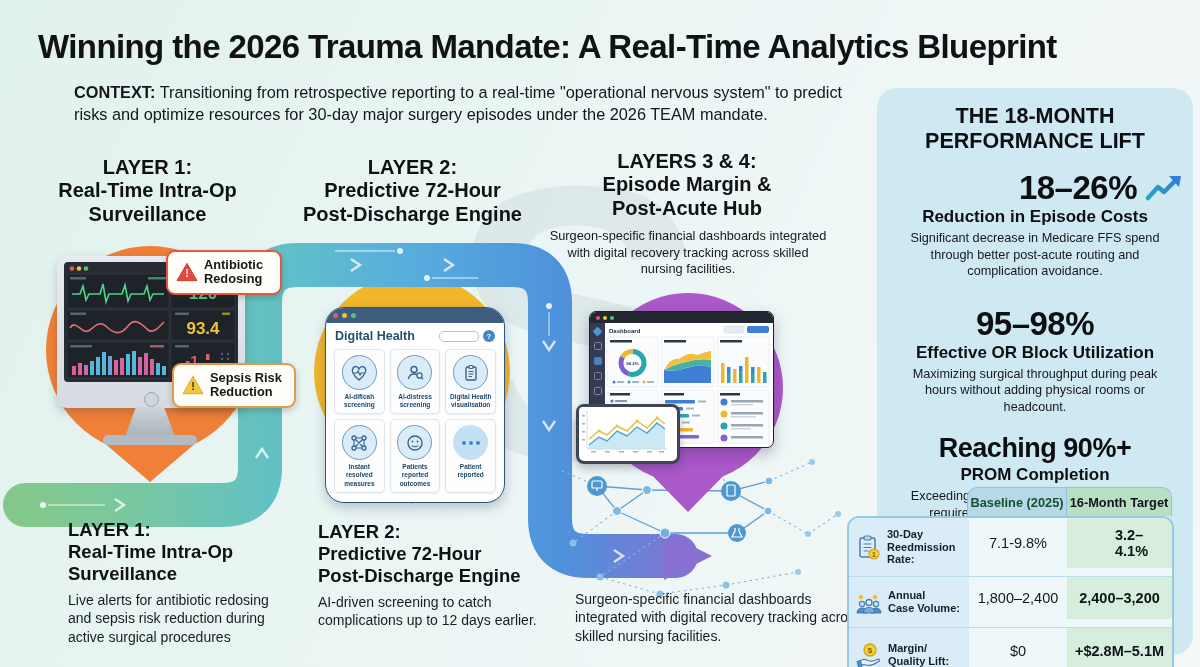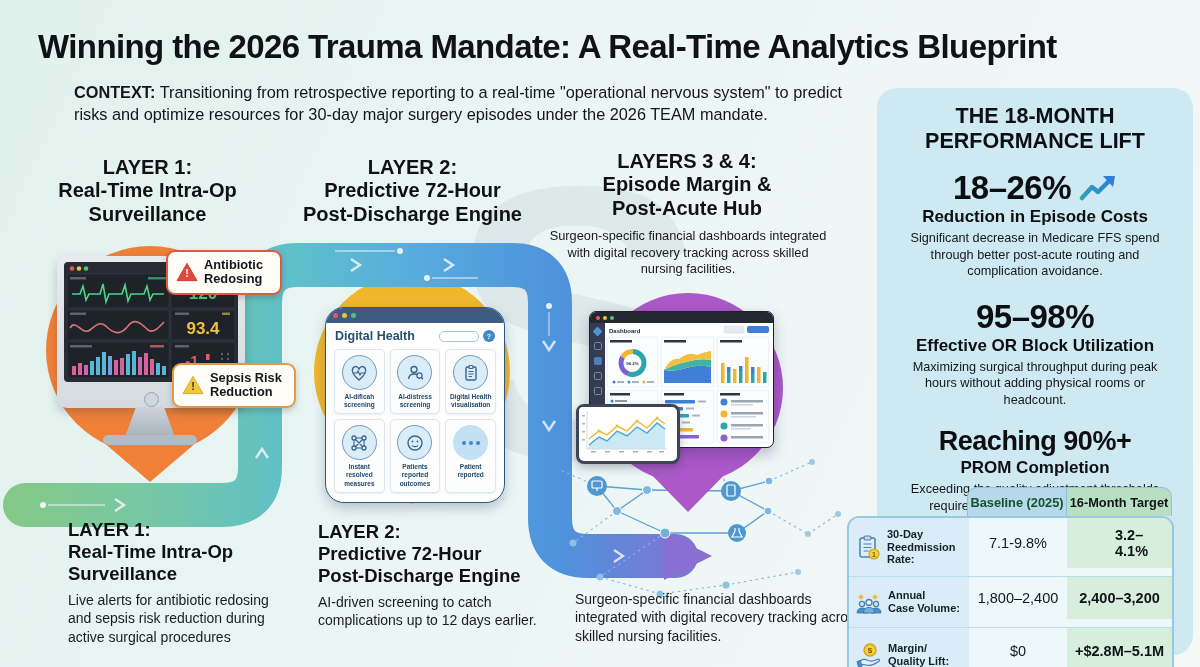--- a/index.html
+++ b/index.html
@@ -62,21 +62,21 @@
   .db-dia{width:7px;height:7px;background:#4f93d8;transform:rotate(45deg);border-radius:1.5px;}
   .db-sq{width:6px;height:6px;border:1.2px solid #8c9ab0;border-radius:1.5px;opacity:.8;}
   
   .tablet{left:576px;top:404px;width:98px;height:54px;background:#fff;border:3px solid #3c4656;border-radius:8px;
     box-shadow:0 4px 9px rgba(40,50,70,.3);z-index:6;}
   
   .panel{left:877px;top:88px;width:316px;height:567px;background:#cfe9f2;border-radius:20px;z-index:2;
     display:flex;flex-direction:column;align-items:center;text-align:center;padding:14px 10px;box-sizing:border-box;}
   .p-title{white-space:pre-line;font-size:21.5px;font-weight:800;line-height:1.14;color:#0d0f12;margin-top:2px;}
   .stat{margin-top:16px;width:100%;}
-  .stat-vrow{display:flex;align-items:center;justify-content:center;gap:8px;}
+  .stat-vrow{display:flex;align-items:center;justify-content:flex-end;gap:8px;}
   .stat-value{font-size:33px;font-weight:800;letter-spacing:-0.5px;line-height:1;color:#0c0e11;}
   .stat-value.sm{font-size:27px;}
   .stat-label{font-size:17px;font-weight:800;margin-top:3px;color:#0d0f12;}
   .stat-desc{font-size:12.7px;line-height:1.3;margin:3px auto 0 auto;width:88%;color:#15181b;font-weight:500;}
   
   .cmp{left:847px;top:487px;width:324px;z-index:4;font-weight:500;}
   .cmp-head{position:absolute;left:120px;top:0;display:flex;height:29px;}
   .cmp-h1{width:98px;background:#b7d8e8;border:1.5px solid #8fc3dc;border-bottom:none;border-radius:10px 0 0 0;
     font-size:12.8px;font-weight:800;display:flex;align-items:center;justify-content:center;color:#14532d;}
   .cmp-h2{width:104px;background:#b9dfc3;border:1.5px solid #8fc3dc;border-left:none;border-bottom:none;border-radius:0 10px 0 0;
@@ -539,21 +539,21 @@
               </linearGradient>
             </defs>
           <polyline points="3,24 13,13 19,18 32,5" fill="none" stroke="url(#tg)" stroke-width="4.5" stroke-linecap="round" stroke-linejoin="round"></polyline>
           <polygon points="24,2 36,2 34,13" fill="#2f7fd8"></polygon>
         </svg>
       </div>
       <div class="stat-label">Reduction in Episode Costs</div>
       <div class="stat-desc">Significant decrease in Medicare FFS spend through better post-acute routing and complication avoidance.</div>
     </div>
 
-    <div class="stat" style="margin-top:20px;">
+    <div class="stat" style="margin-top:27px;">
       <div class="stat-value">95–98%</div>
       <div class="stat-label">Effective OR Block Utilization</div>
       <div class="stat-desc">Maximizing surgical throughput during peak hours without adding physical rooms or headcount.</div>
     </div>
 
     <div class="stat" style="margin-top:20px;">
       <div class="stat-value sm">Reaching 90%+</div>
       <div class="stat-label">PROM Completion</div>
       <div class="stat-desc">Exceeding the quality adjustment thresholds required for CMS TEAM model bonus eligibility.</div>
     </div>

